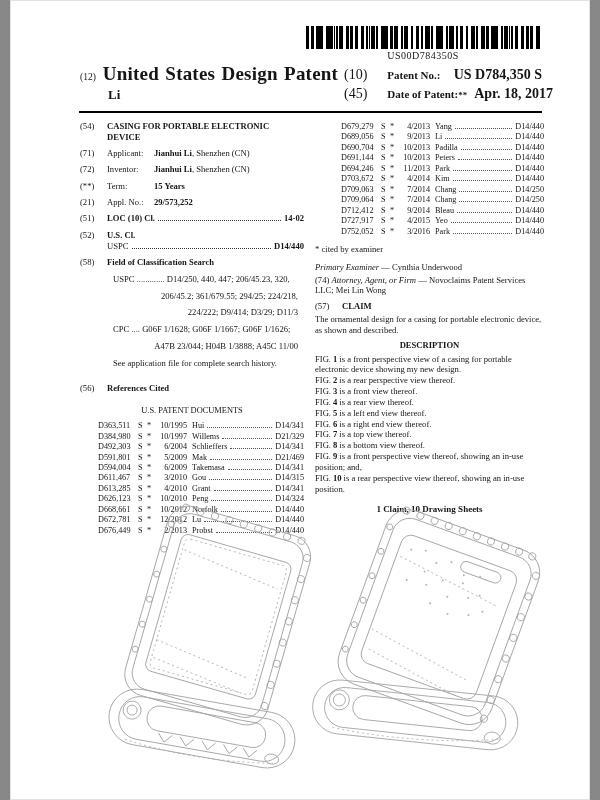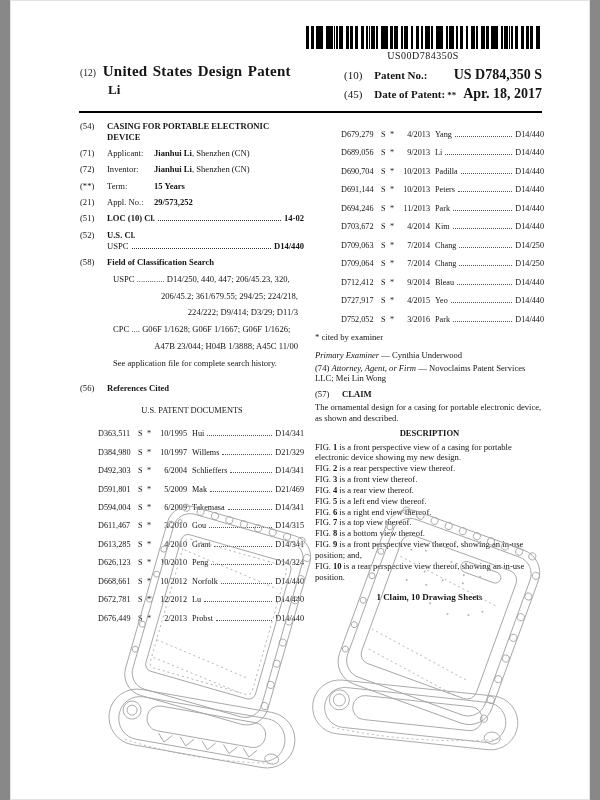--- a/index.html
+++ b/index.html
@@ -13,25 +13,25 @@
       repeating-linear-gradient(90deg,#000 0 2px,rgba(0,0,0,0) 2px 5px),
       repeating-linear-gradient(90deg,#000 0 1px,rgba(0,0,0,0) 1px 7px),
       repeating-linear-gradient(90deg,#000 0 3px,rgba(0,0,0,0) 3px 11px);
     background-color:#fff;}
   .barcode-text{font-size:10px;letter-spacing:0.5px;margin-top:1px;}
   
   .masthead{position:absolute;left:70px;top:63px;width:462px;}
   .mast-left{position:absolute;left:0;top:0;}
   .title-line{display:flex;align-items:baseline;gap:7px;}
   .knum12{font-size:9.5px;}
-  .main-title{font-size:15px;font-weight:bold;margin:0;letter-spacing:0.2px;word-spacing:1.5px;white-space:nowrap;}
+  .main-title{font-size:19px;font-weight:bold;margin:0;letter-spacing:0.2px;word-spacing:1.5px;white-space:nowrap;}
   .author{font-size:13px;font-weight:bold;margin-left:28px;margin-top:2px;}
   .mast-right{position:absolute;right:0;top:4px;width:198px;}
   .pat-row{display:flex;align-items:baseline;margin-bottom:3px;}
-  .pat-knum{font-size:11px;margin-right:12px;}
+  .pat-knum{font-size:14px;margin-right:20px;}
   .pat-label{font-size:11px;font-weight:bold;white-space:nowrap;text-align:center;}
   .pat-value{margin-left:auto;font-size:14px;font-weight:bold;white-space:nowrap;}
   .date-stars{font-size:9px;font-weight:bold;margin-left:auto;margin-right:7px;}
   .pat-row .after-stars{margin-left:0;}
   .rule{position:absolute;left:69px;top:111px;width:463px;border-top:2px solid #000;}
   
   .columns{position:absolute;left:70px;top:121px;width:464px;display:flex;gap:11px;
            font-size:8.6px;line-height:1.26;}
   .col-left{width:224px;flex:none;}
   .col-right{width:229px;flex:none;}
@@ -47,21 +47,21 @@
   .fcs .fr{text-align:right;}
   .center-head{flex:1;text-align:left;font-weight:bold;}
   .sub-head{text-align:center;margin:3px 0 5px 0;font-size:8.4px;}
   
   .pat-table{margin-top:1px;}
   .patrow{display:flex;align-items:baseline;font-size:8.2px;line-height:10.45px;padding-left:18px;}
   .pno{width:40px;white-space:nowrap;}
   .pkind{width:9px;}
   .pstar{width:8px;}
   .pdate{width:32px;text-align:right;margin-right:5px;white-space:nowrap;}
-  .pname{white-space:nowrap;margin-top:8px;}
+  .pname{white-space:nowrap;}
   .pleader{flex:1;border-bottom:1px dotted #555;margin:0 3px 2px 3px;min-width:6px;}
   .pcls{white-space:nowrap;}
   .col-right .patrow{padding-left:26px;}
   
   .cited{margin:7px 0 7px 0;}
   .para{margin:0 0 2px 0;}
   .exam{margin-top:1px;}
   .claim-head{display:flex;margin:5px 0 2px 0;}
   .desc-head{text-align:center;font-weight:bold;margin:4px 0 3px 0;}
   .figline{margin:0;}

